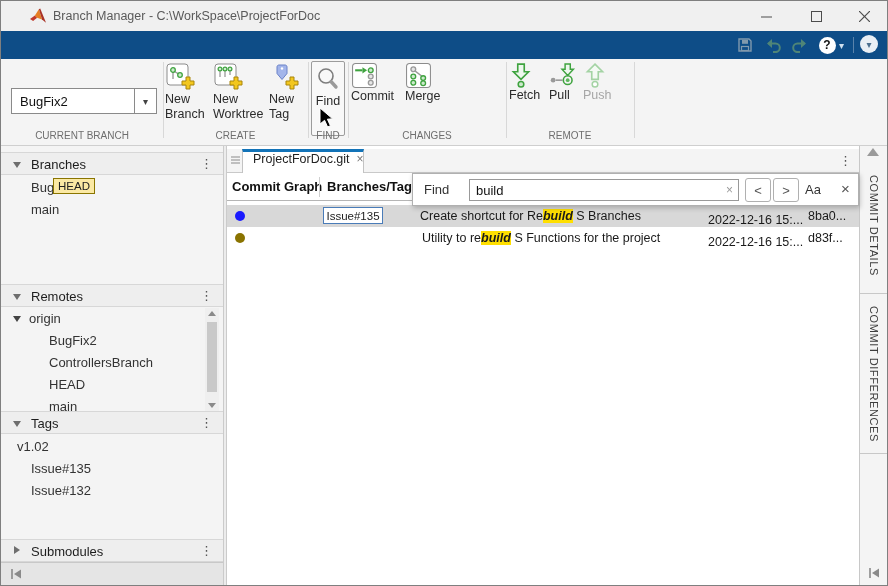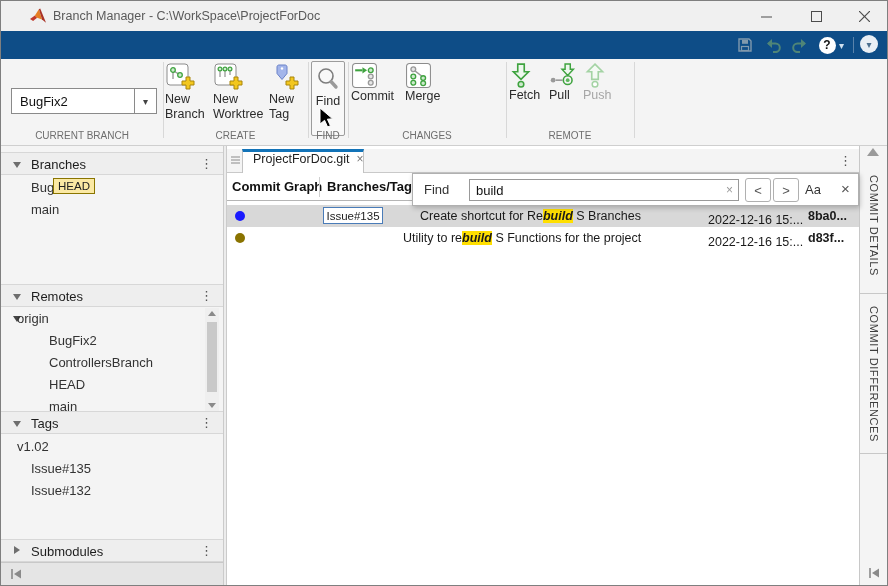--- a/index.html
+++ b/index.html
@@ -56,21 +56,21 @@
              display:flex; align-items:flex-start; font-size:12.5px; color:#222; padding-left:10px; }
   .doc-tab .x { margin-left:7px; color:#777; font-size:12px; }
   .colhead { left:0; top:27px; width:632px; height:28px; background:#fff; border-bottom:1px solid #b5b5b5; font-weight:bold; font-size:13px; color:#111; }
   .colsep { position:absolute; top:4px; width:1px; height:20px; background:#cfcfcf; }
   .row { left:0; width:632px; height:22px; font-size:12.5px; color:#1a1a1a; }
   .dot { position:absolute; top:6px; width:10px; height:10px; border-radius:50%; }
   .tagbox { position:absolute; left:96px; top:2px; width:60px; height:17px; border:1px solid #4a7cb8; background:#fff; font-size:11.5px; color:#222; display:flex; align-items:center; justify-content:center; }
   .msg { position:absolute; top:4px; white-space:nowrap; }
   .hl { background:#ffdf00; font-weight:bold; font-style:italic; }
   .cdate { position:absolute; left:481px; top:8px; width:100px; overflow:hidden; white-space:nowrap; }
-  .chash { position:absolute; left:581px; top:4px; width:48px; overflow:hidden; white-space:nowrap;font-weight:bold; }
+  .chash { position:absolute; left:581px; top:4px; width:48px; overflow:hidden; white-space:nowrap; }
   
   .findbar { left:411px; top:172px; width:447px; height:33px; background:#fff; border:1px solid #b0b0b0; box-shadow:1px 2px 5px rgba(0,0,0,.22); z-index:40; }
   .findbar .flabel { position:absolute; left:11px; top:8px; font-size:13px; color:#333; }
   .finput { position:absolute; left:56px; top:5px; width:270px; height:22px; border:1px solid #999; background:#fff; }
   .finput input { position:absolute; left:0; top:0; width:248px; height:20px; border:none; outline:none; font-size:13px; color:#111; padding:2px 6px; font-family:inherit; }
   .finput .clr { position:absolute; right:5px; top:3px; color:#9a9a9a; font-size:12px; }
   .navbtn { position:absolute; top:4px; width:26px; height:24px; border:1px solid #b0b0b0; border-radius:3px; background:#fff; color:#555; font-size:13px; display:flex; align-items:center; justify-content:center; }
   .aabtn { position:absolute; left:392px; top:8px; font-size:13px; color:#333; }
   .fclose { position:absolute; left:428px; top:6px; font-size:15px; color:#555; }
   
@@ -273,21 +273,21 @@
       <span class="txt" style="left:30px">main</span>
     </div>
 
     <div class="abs sec-head" style="top:138px">
       <span class="tri-down"></span>
       <span class="sec-title">Remotes</span>
       <span class="dots">⋮</span>
     </div>
     <div class="abs srow" style="top:162px">
       <span class="tri-down" style="top:8px;border-top-color:#444"></span>
-      <span class="txt" style="left:16px">origin</span>
+      <span class="txt" style="left:28px">origin</span>
     </div>
     <div class="abs srow" style="top:184px">
       <span class="txt" style="left:48px">BugFix2</span>
     </div>
     <div class="abs srow" style="top:206px">
       <span class="txt" style="left:48px">ControllersBranch</span>
     </div>
     <div class="abs srow" style="top:228px">
       <span class="txt" style="left:48px">HEAD</span>
     </div>
@@ -355,21 +355,21 @@
 
     <div class="abs row" style="top:59px;background:#d8d8d8">
       <span class="dot" style="left:8px;background:#1a1aff"></span>
       <span class="tagbox">Issue#135</span>
       <span class="msg" style="left:193px"><span>Create shortcut for Re</span><span class="hl">build</span><span> S Branches</span></span>
       <span class="cdate">2022-12-16 15:...</span>
       <span class="chash">8ba0...</span>
     </div>
     <div class="abs row" style="top:81px">
       <span class="dot" style="left:8px;background:#8a7300"></span>
-      <span class="msg" style="left:176px"><span>Utility to re</span><span class="hl">build</span><span> S Functions for the project</span></span>
+      <span class="msg" style="left:195px"><span>Utility to re</span><span class="hl">build</span><span> S Functions for the project</span></span>
       <span class="cdate">2022-12-16 15:...</span>
       <span class="chash">d83f...</span>
     </div>
   </div>
 
   <div class="abs findbar">
     <span class="flabel">Find</span>
     <span class="finput">
       <input type="text" value="build" style="">
       <span class="clr">×</span>

